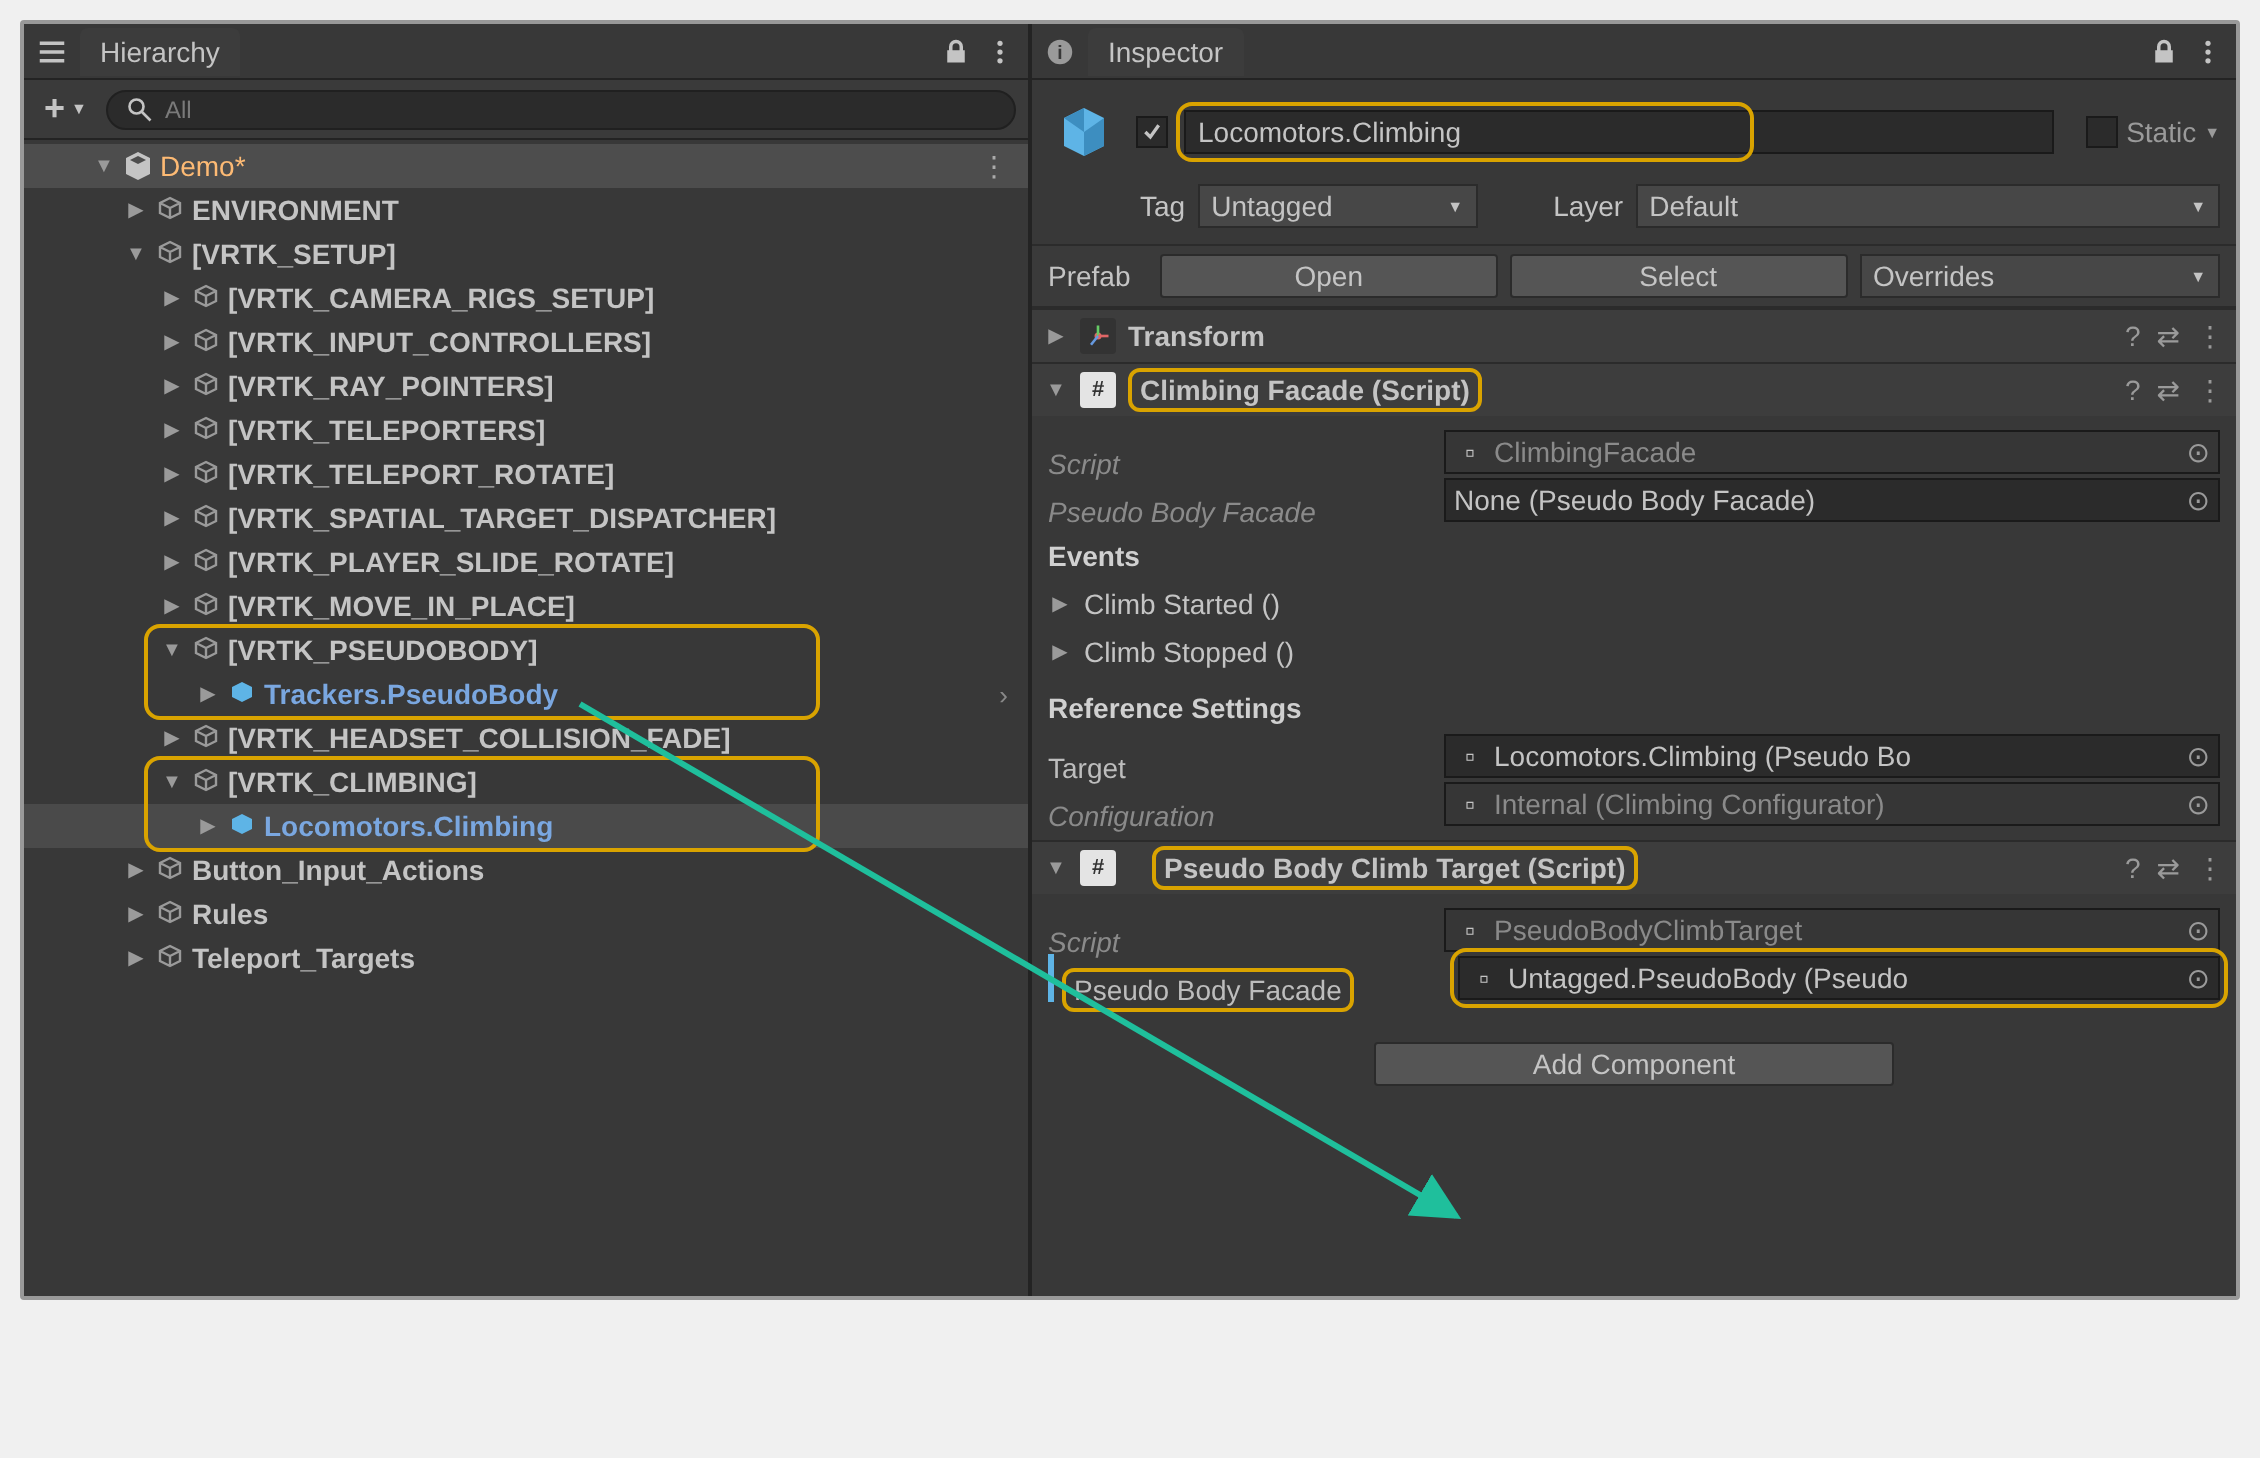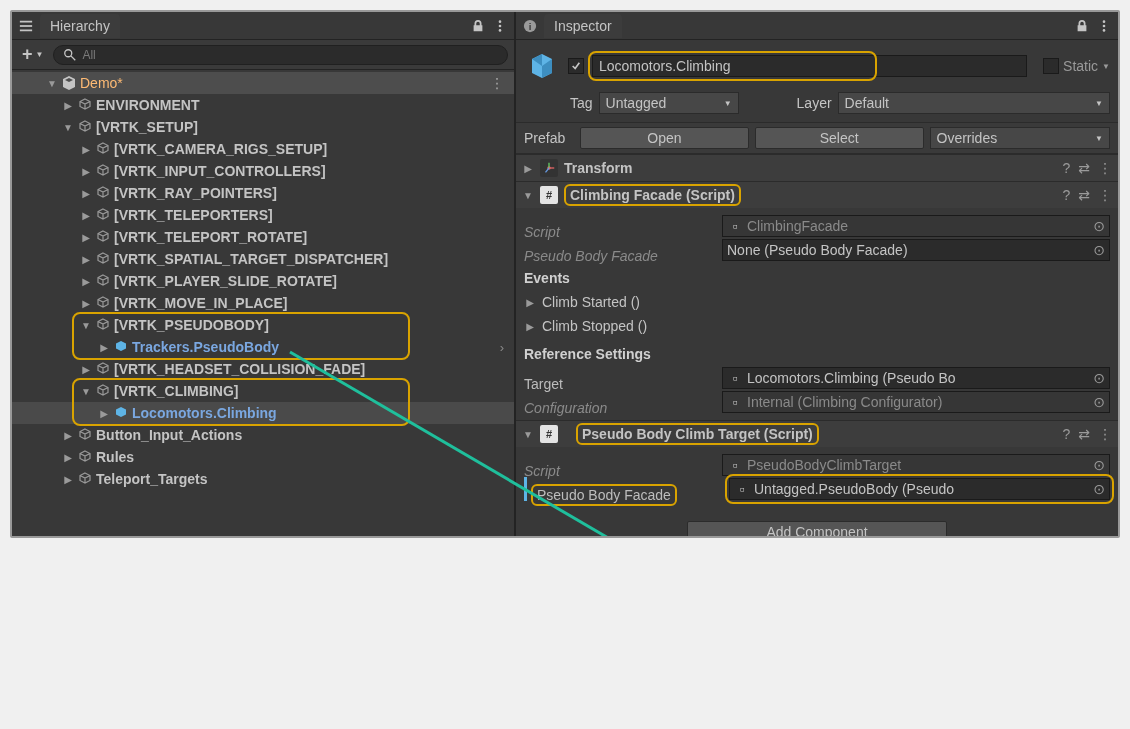--- a/index.html
+++ b/index.html
@@ -5,21 +5,21 @@
 * { margin: 0; padding: 0; box-sizing: border-box; font-family: Arial, Helvetica, sans-serif; }
 body {
   background: #f0f0f0;
   padding: 10px;
   width: 1130px;
   height: 729px;
 }
 .app {
   display: flex;
   width: 100%;
-  height: 528px;
+  height: 640px;
   background: #383838;
   border: 2px solid #999;
   border-radius: 2px;
 }
 .panel {
   background: #383838;
   color: #c4c4c4;
   display: flex;
   flex-direction: column;
   font-size: 14px;
@@ -578,21 +578,21 @@
           <span>Static</span>
           <span style="font-size:8px;">▼</span>
         </div>
       </div>
       <div class="tag-layer">
         <span>Tag</span>
         <div class="dd" style="width:140px;">
           <span>Untagged</span>
             <span style="font-size:8px;">▼</span>
         </div>
-        <span style="margin-left:20px;padding-left:32px;">Layer</span>
+        <span style="padding-left:32px;">Layer</span>
         <div class="dd" style="flex:1;">
           <span>Default</span>
             <span style="font-size:8px;">▼</span>
         </div>
       </div>
       <div class="prefab-bar">
         <span style="width:50px;">Prefab</span>
         <div class="btn" style="flex:1;">
             <span>Open</span>
           </div>

